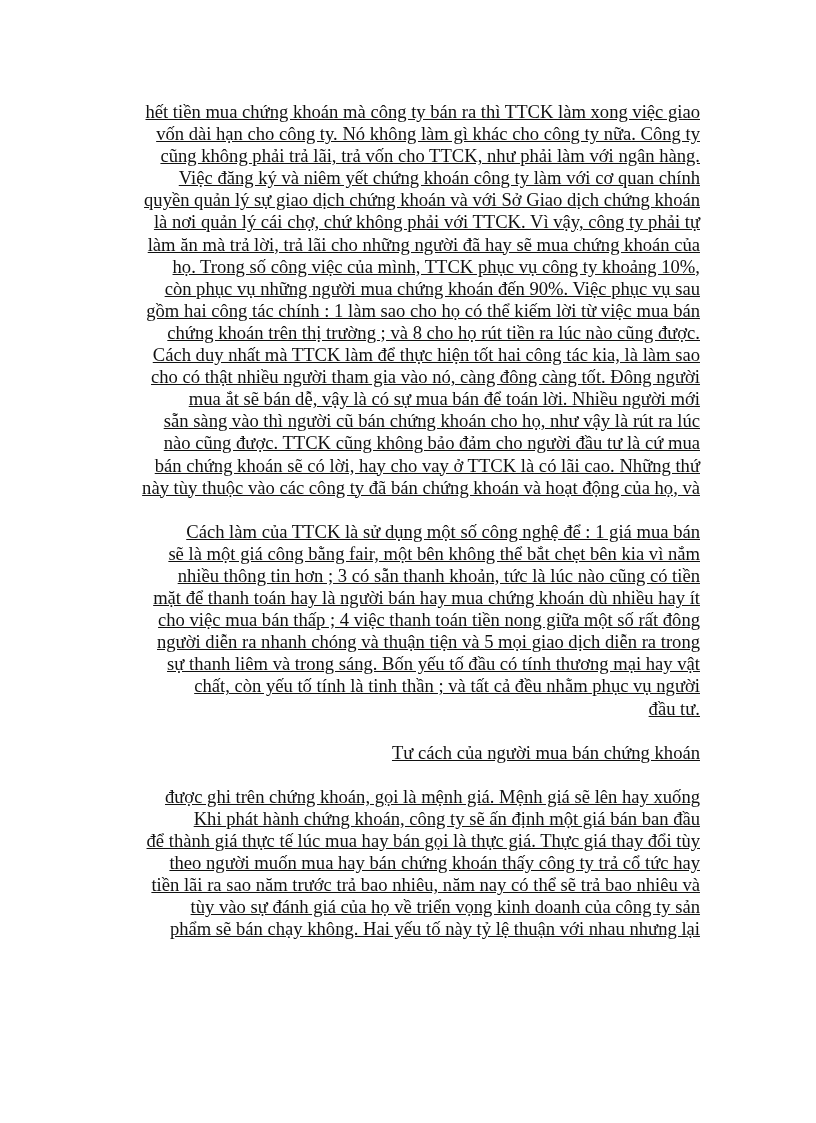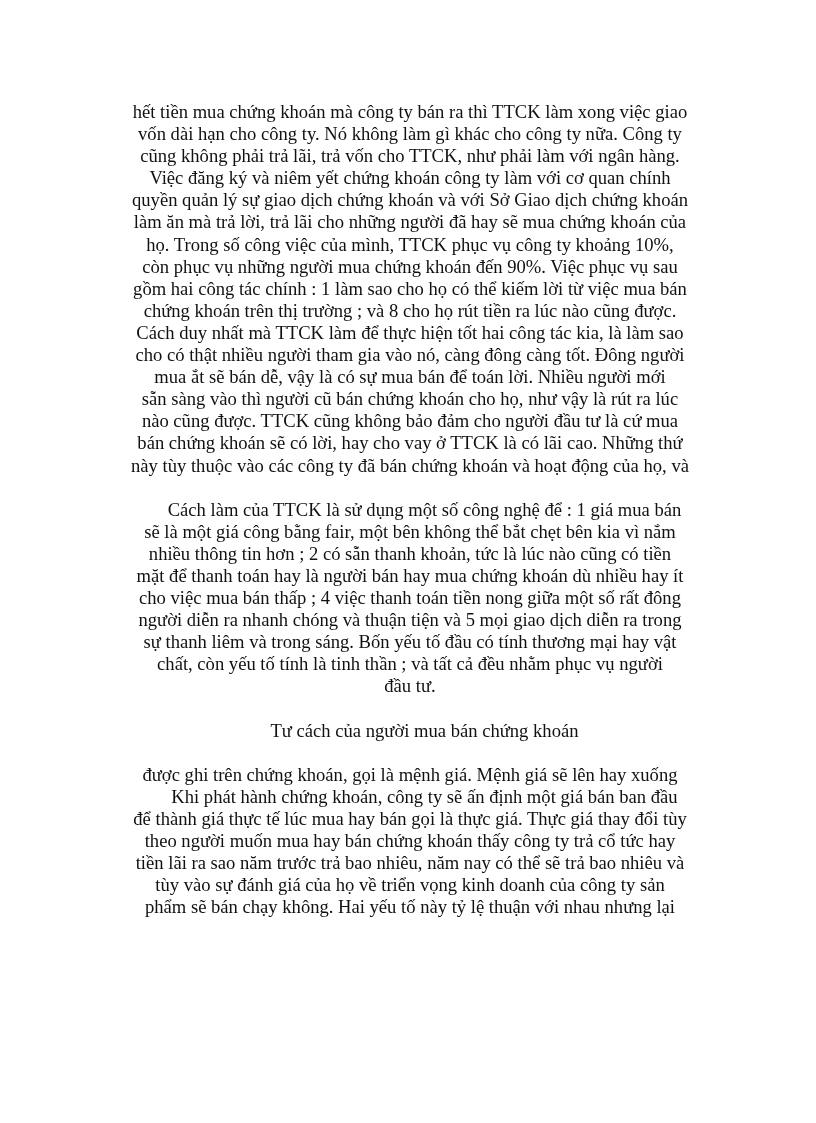--- a/index.html
+++ b/index.html
@@ -2,51 +2,52 @@
 <html><head>
 <meta charset="utf-8">
 <style>
   html, body { margin: 0; padding: 0; background: #ffffff; }
   body { width: 816px; height: 1123px; position: relative; overflow: hidden; }
   .page {
     position: absolute; left: 120px; top: 101px; width: 580px;
     font-family: "Liberation Serif", serif; font-size: 18.6px; line-height: 22.1px;
     color: #111111;
   }
-  .para { margin: 0 0 22.1px 0; text-align: center; }
+  .para { margin: 0 0 22.1px 0; text-align: right; text-decoration: underline; }
   .para.indent { text-indent: 29px; }
   .line { display: block; white-space: nowrap; }
 </style>
 </head>
 <body>
 
 <div class="page">
   <p class="para">
     <span class="line">hết tiền mua chứng khoán mà công ty bán ra thì TTCK làm xong việc giao</span>
     <span class="line">vốn dài hạn cho công ty. Nó không làm gì khác cho công ty nữa. Công ty</span>
     <span class="line">cũng không phải trả lãi, trả vốn cho TTCK, như phải làm với ngân hàng.</span>
     <span class="line">Việc đăng ký và niêm yết chứng khoán công ty làm với cơ quan chính</span>
     <span class="line">quyền quản lý sự giao dịch chứng khoán và với Sở Giao dịch chứng khoán</span>
+    <span class="line">là nơi quản lý cái chợ, chứ không phải với TTCK. Vì vậy, công ty phải tự</span>
     <span class="line">làm ăn mà trả lời, trả lãi cho những người đã hay sẽ mua chứng khoán của</span>
     <span class="line">họ. Trong số công việc của mình, TTCK phục vụ công ty khoảng 10%,</span>
     <span class="line">còn phục vụ những người mua chứng khoán đến 90%. Việc phục vụ sau</span>
     <span class="line">gồm hai công tác chính : 1 làm sao cho họ có thể kiếm lời từ việc mua bán</span>
     <span class="line">chứng khoán trên thị trường ; và 8 cho họ rút tiền ra lúc nào cũng được.</span>
     <span class="line">Cách duy nhất mà TTCK làm để thực hiện tốt hai công tác kia, là làm sao</span>
     <span class="line">cho có thật nhiều người tham gia vào nó, càng đông càng tốt. Đông người</span>
     <span class="line">mua ắt  sẽ bán dễ, vậy là có sự mua bán để toán lời. Nhiều người mới</span>
     <span class="line">sẵn sàng vào thì người cũ bán chứng khoán cho họ, như vậy là rút ra lúc</span>
     <span class="line">nào cũng được. TTCK cũng không bảo đảm cho người đầu tư là cứ mua</span>
     <span class="line">bán chứng khoán sẽ có lời, hay cho vay ở TTCK là có lãi cao. Những thứ</span>
     <span class="line">này tùy thuộc vào các công ty đã bán chứng khoán và hoạt động của họ, và</span>
   </p>
   <p class="para indent">
     <span class="line">Cách làm của TTCK là sử dụng một số công nghệ để : 1 giá mua bán</span>
     <span class="line" style="text-indent:0">sẽ là một giá công bằng fair, một bên không thể bắt chẹt bên kia vì nắm</span>
-    <span class="line" style="text-indent:0">nhiều thông tin hơn ; 2 có sẵn thanh khoản, tức là lúc nào cũng có tiền</span>
+    <span class="line" style="text-indent:0">nhiều thông tin hơn ; 3 có sẵn thanh khoản, tức là lúc nào cũng có tiền</span>
     <span class="line" style="text-indent:0">mặt để thanh toán hay là người bán hay mua chứng khoán dù nhiều hay ít</span>
     <span class="line" style="text-indent:0">cho việc mua bán thấp ; 4 việc thanh toán tiền nong giữa một số rất đông</span>
     <span class="line" style="text-indent:0">người diễn ra nhanh chóng và thuận tiện và 5 mọi giao dịch diễn ra trong</span>
     <span class="line" style="text-indent:0">sự thanh liêm và trong sáng. Bốn yếu tố đầu có tính thương mại hay vật</span>
     <span class="line" style="text-indent:0">chất, còn yếu tố tính là tinh thần ; và tất cả đều nhằm phục vụ người</span>
     <span class="line" style="text-indent:0">đầu tư.</span>
   </p>
   <p class="para indent">
     <span class="line">Tư cách của người mua bán chứng khoán</span>
   </p>

